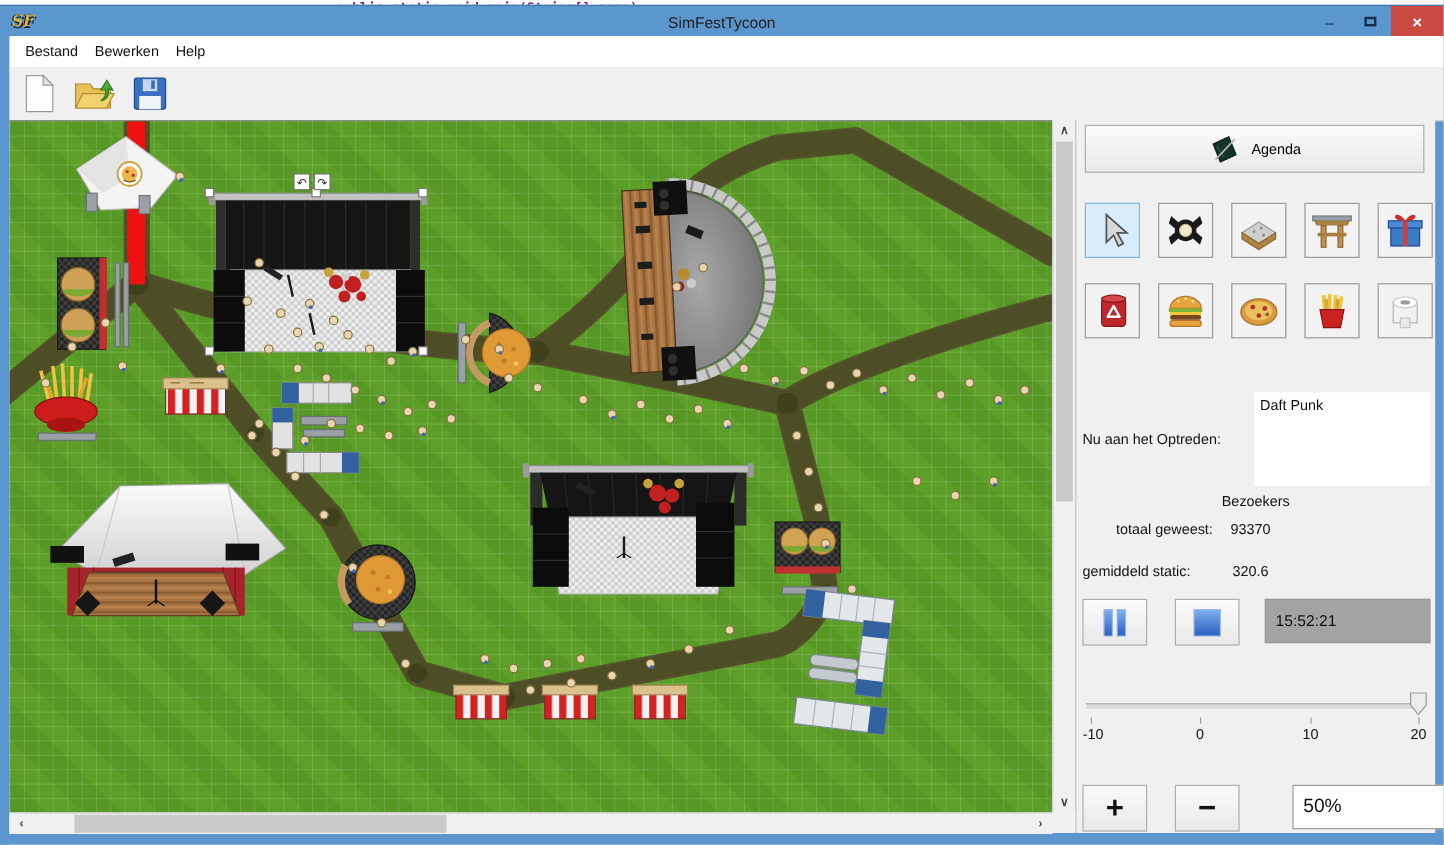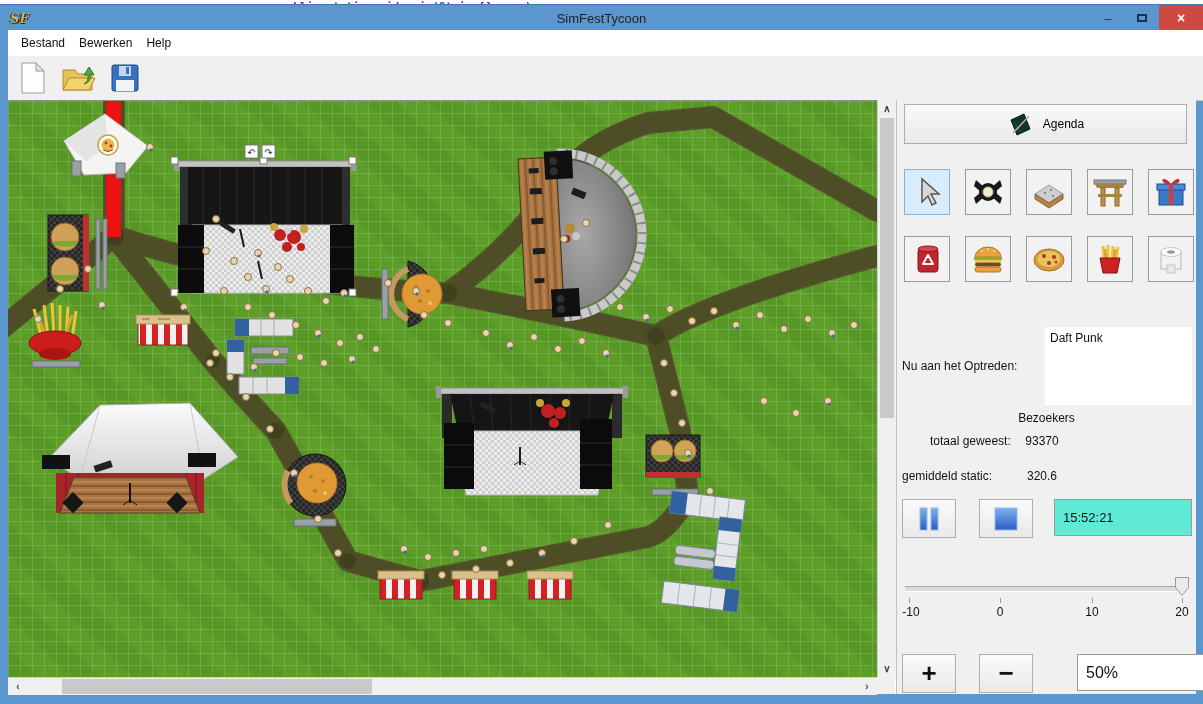--- a/index.html
+++ b/index.html
@@ -47,21 +47,21 @@
   .panel{left:896px;top:100px;width:299px;height:594px;background:#f0f0f0;border-left:1px solid #c2c2c2;}
   .pbtn{position:absolute;background:linear-gradient(#fafafa,#e9e9e9);border:1px solid #aeaeae;
         display:flex;align-items:center;justify-content:center;cursor:pointer;}
   .tool{width:44px;height:44px;background:#f2f2f2;border:1px solid #9a9a9a;position:absolute;
         display:flex;align-items:center;justify-content:center;cursor:pointer;}
   .tool.sel{background:#d9ecfb;border:1px solid #7fb4e6;}
   .lbl{position:absolute;font-size:12px;color:#111;}
   .field{position:absolute;font-size:12px;color:#111;background:#fff;border:1px solid #707070;
          padding:0 4px;box-sizing:border-box;}
   .box{position:absolute;box-sizing:border-box;}
-  .timebox{border:1px solid #9a9a9a;background:#5eead4;font-size:13px;color:#111;
+  .timebox{border:1px solid #9a9a9a;background:#a3a3a3;font-size:13px;color:#111;
            display:flex;align-items:center;padding-left:8px;}
   .zoombox{border:1px solid #9a9a9a;background:#fff;font-size:16px;color:#111;
            display:flex;align-items:center;padding-left:8px;margin-left:23px;}
   .glyphbtn{font-size:26px;font-weight:bold;color:#111;}
   .slider-track{position:absolute;left:0;right:6px;top:16px;height:4px;background:#dcdcdc;
                 border-top:1px solid #ababab;border-bottom:1px solid #fff;}
   .tick{position:absolute;top:28px;width:1px;height:5px;background:#9a9a9a;}
   .tick-lbl{position:absolute;top:35px;transform:translateX(-50%);font-size:12px;color:#111;}
 </style>
 </head>

